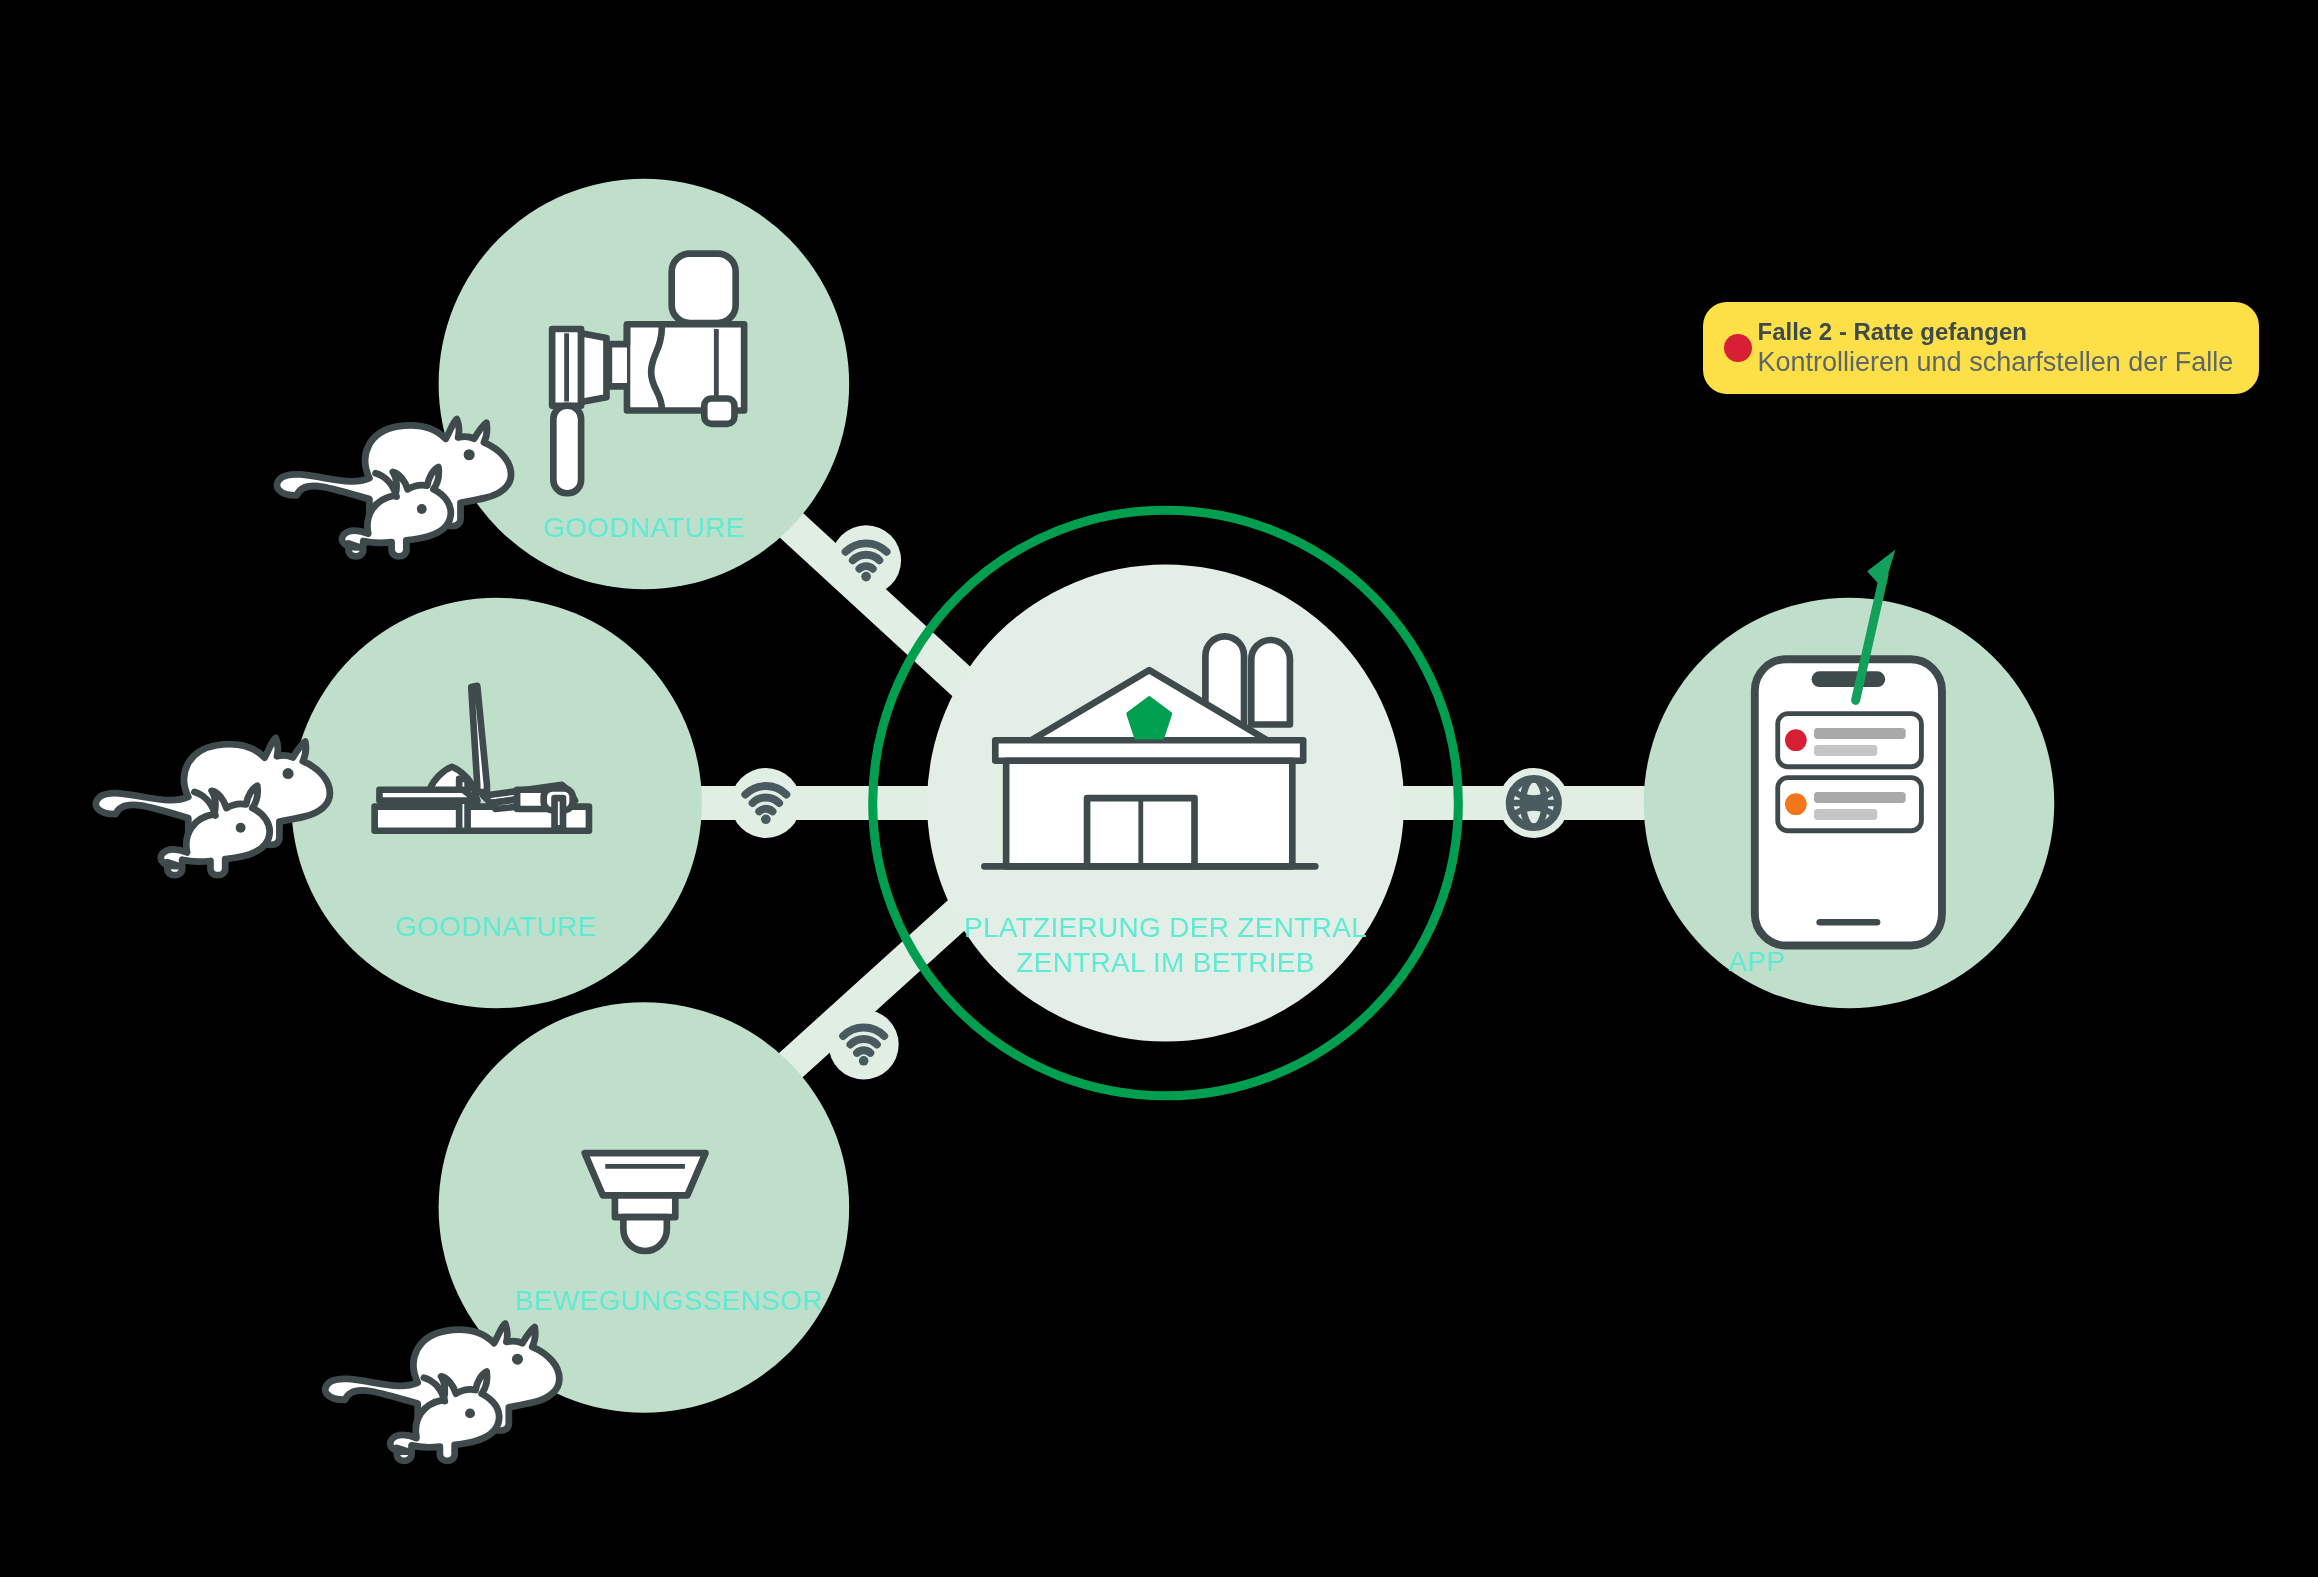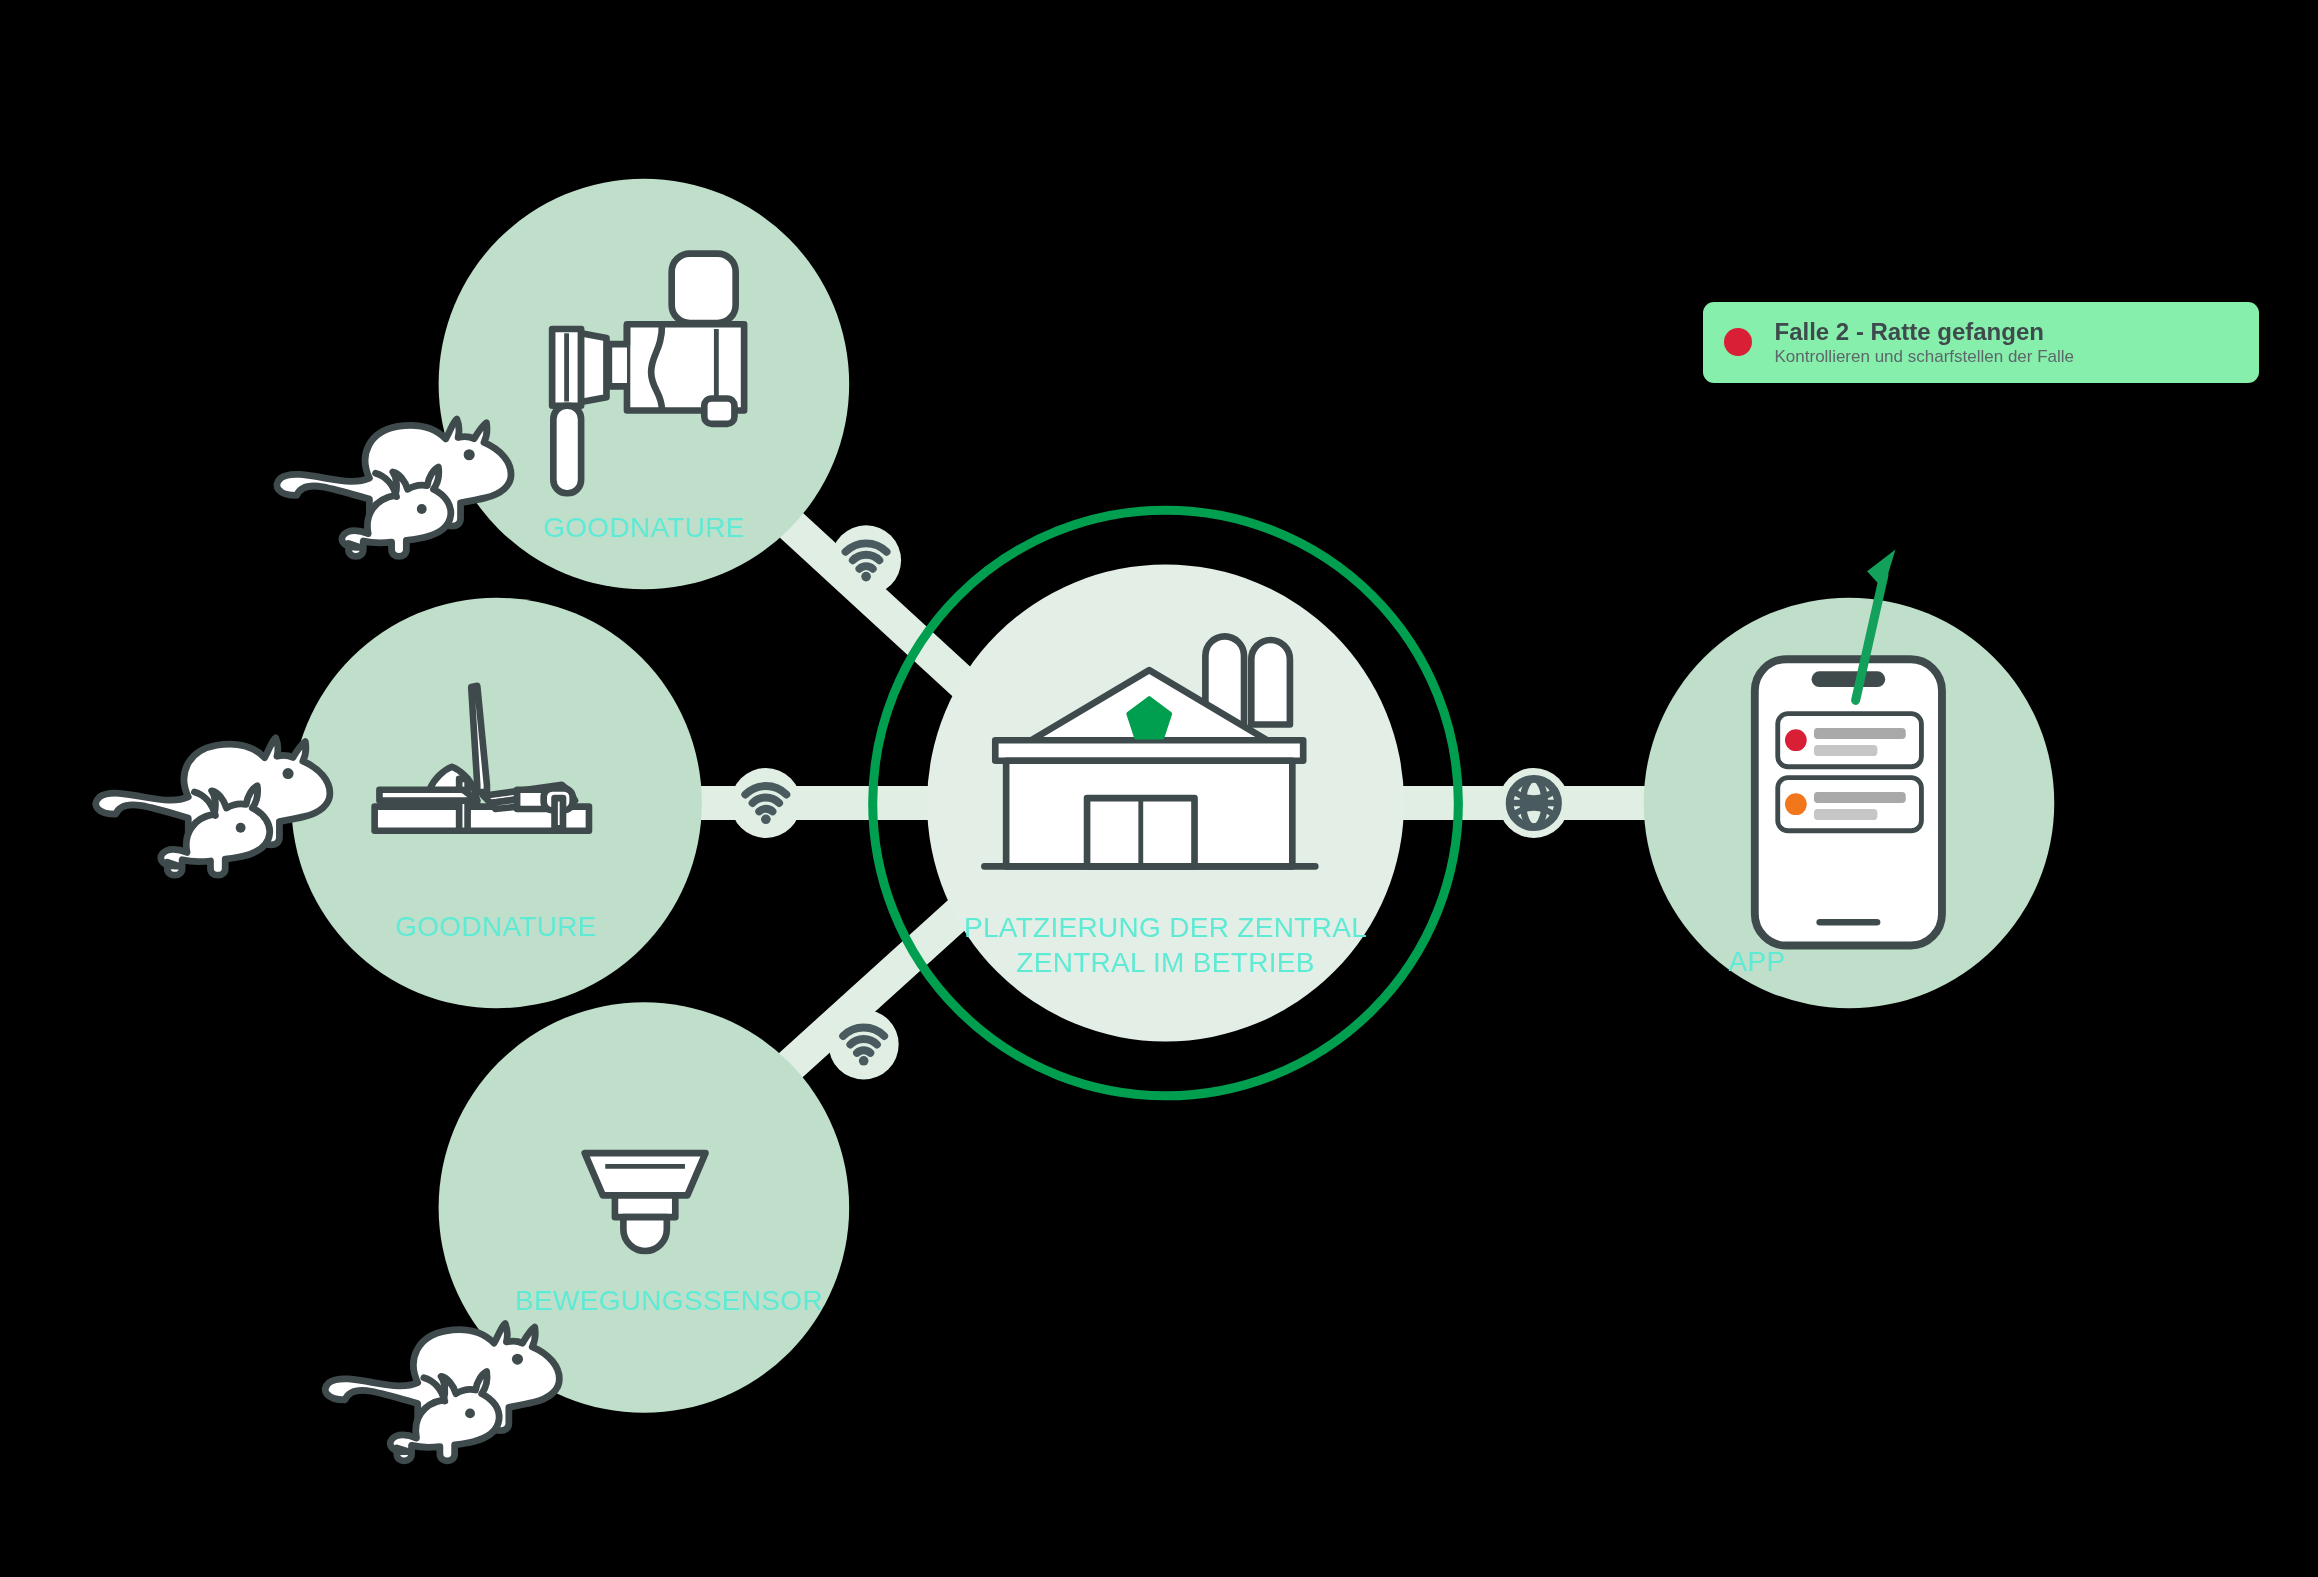--- a/index.html
+++ b/index.html
@@ -28,38 +28,38 @@
   .lbl-gw{font-size:28px;line-height:1.22;}
 
   
   .cards{
     position:absolute;
     left:1703px;top:302px;
     width:556px;
     display:flex;flex-direction:column;gap:15.7px;
   }
   .card{
-    background:#86efac;
-    border-radius:11px;
+    background:#fde047;
+    border-radius:24px;
     box-shadow:0 3px 8.5px rgba(0,0,0,.35);
     display:flex;align-items:center;
     padding:15.7px 20.5px;
-    gap:23px;
+    gap:6px;
     box-sizing:border-box;
   }
   .card-dot{
     width:28px;height:28px;border-radius:50%;flex:0 0 auto;
   }
   .card-txt{display:flex;flex-direction:column;gap:1.2px;}
   .card-title{
     font-size:24px;font-weight:700;color:#3f4a4d;
     font-family:"Liberation Sans", sans-serif;white-space:nowrap;
   }
   .card-sub{
-    font-size:17px;font-weight:400;color:#5d6769;
+    font-size:27px;font-weight:400;color:#5d6769;
     font-family:"Liberation Sans", sans-serif;white-space:nowrap;
   }
 </style>
 </head>
 <body>
 
 <div id="stage">
 
   <svg id="svgroot" viewBox="0 0 3840 2612" xmlns="http://www.w3.org/2000/svg">
 

